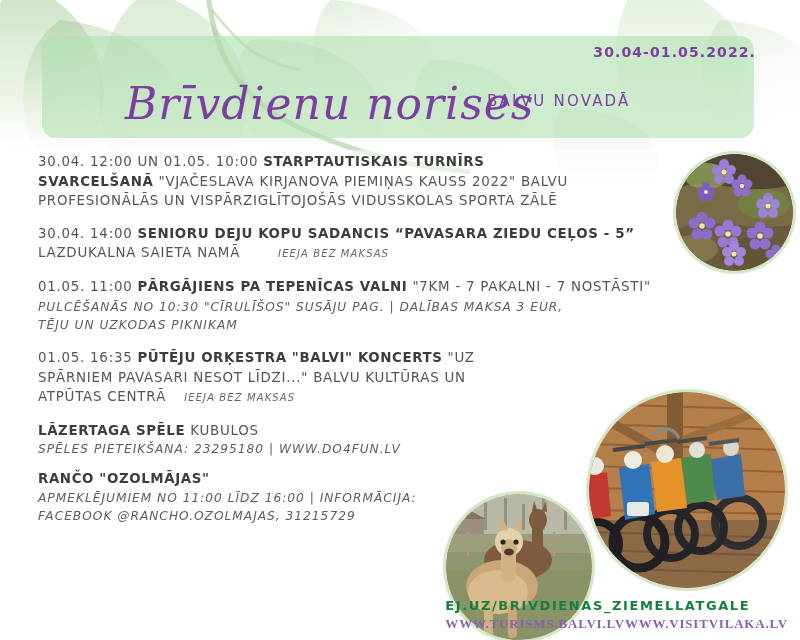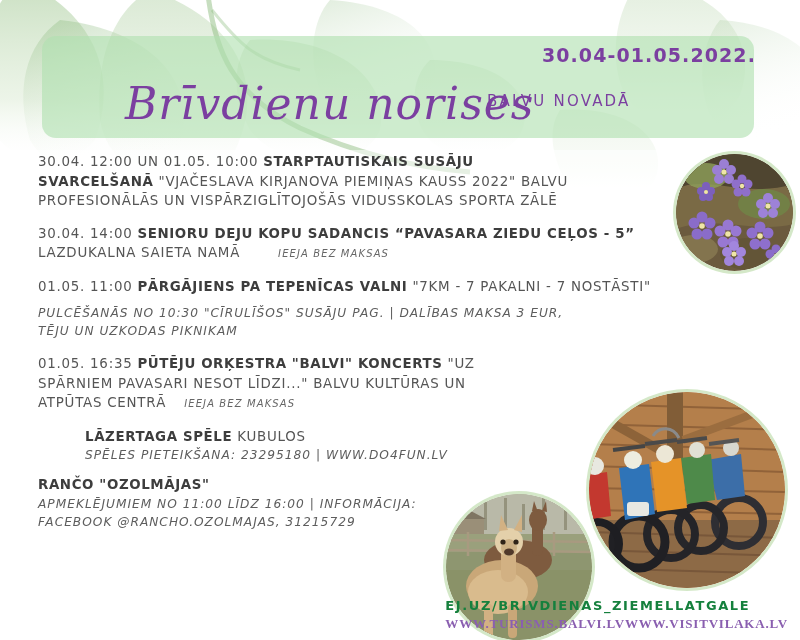--- a/index.html
+++ b/index.html
@@ -38,21 +38,21 @@
     top: 36px;
     width: 712px;
     height: 102px;
     background: rgba(176, 224, 176, 0.62);
     border-radius: 14px;
   }
   .header-date {
     position: absolute;
     right: 44px;
     top: 44px;
-    font-size: 19px;
+    font-size: 14px;
     font-weight: bold;
     letter-spacing: 1.1px;
     color: #7b3fa0;
     font-family: "DejaVu Sans", "Liberation Sans", sans-serif;
   }
   .header-title {
     position: absolute;
     left: 80px;
     top: 82px;
     font-family: "DejaVu Serif", "Liberation Serif", serif;
@@ -102,21 +102,21 @@
     letter-spacing: 1.1px;
     color: #666666;
   }
   .detail {
     font-style: italic;
     font-size: 12.2px;
     letter-spacing: 1.0px;
     line-height: 18px;
     color: #5d5d5d;
   }
-  .tight { margin-bottom: 8px; }
+  .tight { margin-bottom: 2px; }
 
   
   .footer {
     position: absolute;
     right: 12px;
     bottom: 8px;
     text-align: left;
   }
   .footer-main {
     font-size: 13px;
@@ -192,21 +192,21 @@
 
   <div class="header-band"></div>
   <div class="header-date">30.04-01.05.2022.</div>
   <div class="header-title">Brīvdienu norises</div>
   <div class="header-sub">BALVU NOVADĀ</div>
 
   <div class="content">
 
 
     <div class="event">
-      <div class="line"><span>30.04. 12:00 UN  01.05. 10:00 </span><span class="b">STARPTAUTISKAIS SUSĀJU</span></div>
+      <div class="line"><span>30.04. 12:00 UN  01.05. 10:00 </span><span class="b">STARPTAUTISKAIS TURNĪRS</span></div>
       <div class="line"><span class="b">SVARCELŠANĀ</span><span> "VJAČESLAVA KIRJANOVA PIEMIŅAS KAUSS 2022" BALVU</span></div>
       <div class="line">PROFESIONĀLĀS UN VISPĀRZIGLĪTOJOŠĀS VIDUSSKOLAS SPORTA ZĀLĒ</div>
     </div>
 
     <div class="event">
       <div class="line"><span>30.04. 14:00 </span><span class="b">SENIORU DEJU KOPU SADANCIS “PAVASARA ZIEDU CEĻOS - 5”</span></div>
       <div class="line"><span>LAZDUKALNA  SAIETA NAMĀ</span><span class="note" style="margin-left:38px;">IEEJA BEZ MAKSAS</span></div>
     </div>
 
     <div class="event">
@@ -214,21 +214,21 @@
       <div class="detail">PULCĒŠANĀS NO 10:30 "CĪRULĪŠOS" SUSĀJU PAG. | DALĪBAS MAKSA 3 EUR,</div>
       <div class="detail">TĒJU UN UZKODAS PIKNIKAM</div>
     </div>
 
     <div class="event" style="margin-top:14px;">
       <div class="line"><span>01.05. 16:35 </span><span class="b">PŪTĒJU ORĶESTRA "BALVI" KONCERTS</span><span> "UZ</span></div>
       <div class="line">SPĀRNIEM PAVASARI NESOT LĪDZI..."  BALVU KULTŪRAS UN</div>
       <div class="line"><span>ATPŪTAS CENTRĀ</span><span class="note" style="margin-left:18px;">IEEJA BEZ MAKSAS</span></div>
     </div>
 
-    <div class="event" style="margin-bottom:11px;margin-left:47px;">
+    <div class="event" style="margin-bottom:11px;">
       <div class="line"><span class="b">LĀZERTAGA SPĒLE</span><span> KUBULOS</span></div>
       <div class="detail">SPĒLES PIETEIKŠANA: 23295180 |  WWW.DO4FUN.LV</div>
     </div>
 
     <div class="event">
       <div class="line"><span class="b">RANČO "OZOLMĀJAS"</span></div>
       <div class="detail">APMEKLĒJUMIEM NO 11:00 LĪDZ 16:00 | INFORMĀCIJA:</div>
       <div class="detail">FACEBOOK @RANCHO.OZOLMAJAS, 31215729</div>
     </div>
 

